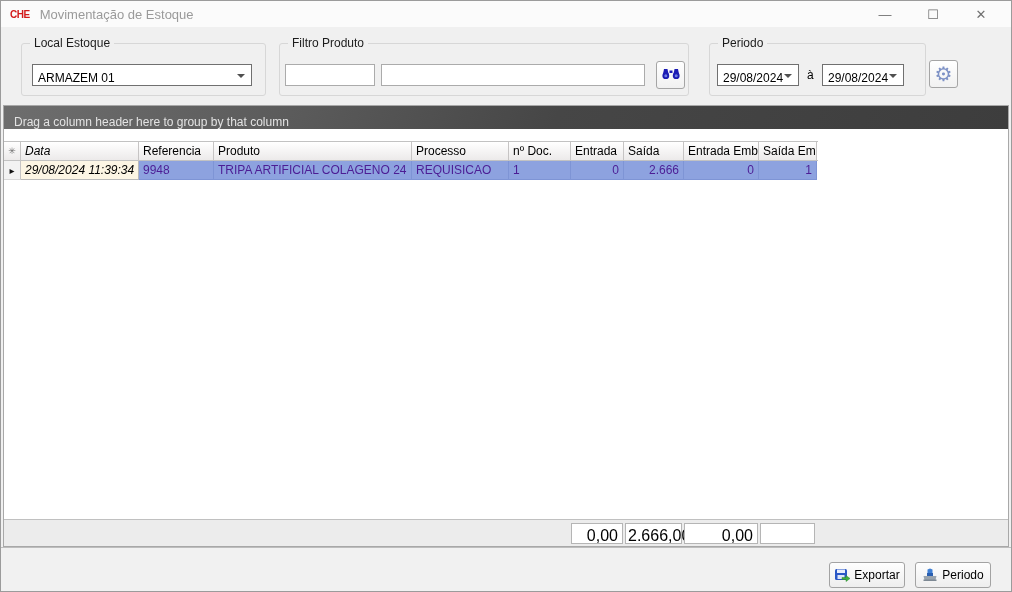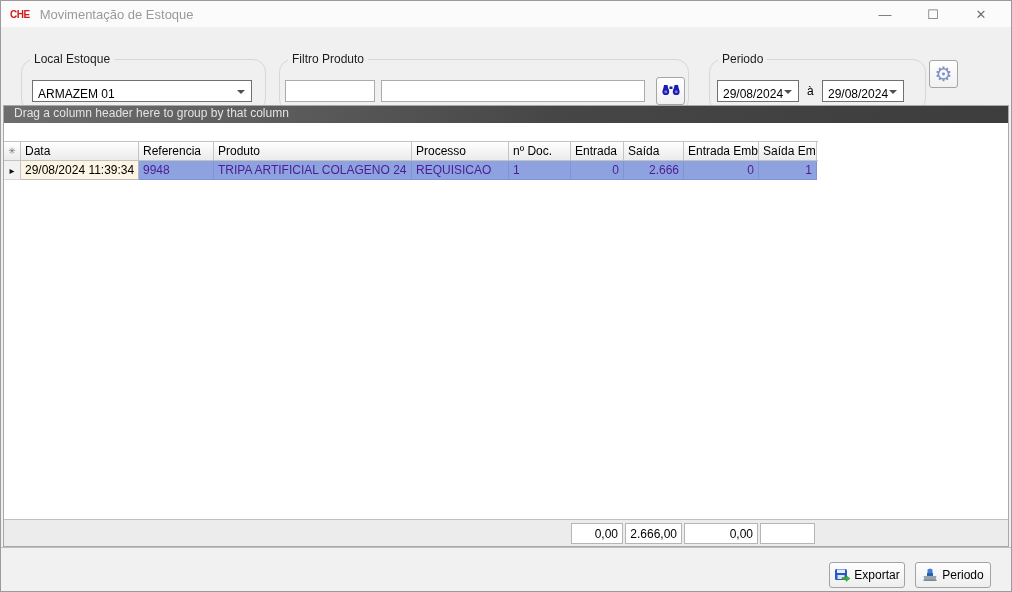--- a/index.html
+++ b/index.html
@@ -8,21 +8,21 @@
 
   
   .titlebar { position:absolute; top:0; left:0; right:0; height:26px; background:#fbfbfb; display:flex; align-items:center; }
   .logo { margin-left:9px; font-size:10px; font-weight:bold; color:#d21a1a; letter-spacing:-0.5px; background:#f6dddd00; font-style:normal; }
   .win-title { margin-left:10px; font-size:13px; color:#9a9a9a; }
   .win-controls { position:absolute; right:6px; top:0; height:26px; display:flex; }
   .win-btn { width:48px; height:26px; display:flex; align-items:center; justify-content:center; color:#707070; font-size:13px; cursor:default; }
 
   
   .toolbar { position:absolute; top:26px; left:0; right:0; height:78px; background:#f0f0f0; }
-  .groupbox { position:absolute; top:32px; height:53px; border:1px solid #d7d7d7; border-radius:13px; }
+  .groupbox { position:absolute; top:16px; height:53px; border:1px solid #d7d7d7; border-radius:3px; }
   .grouplabel { position:absolute; top:-8px; left:8px; background:#f0f0f0; padding:0 4px; font-size:12px; color:#1c1c1c; }
   .gb-local { left:20px; width:245px; }
   .gb-filtro { left:278px; width:410px; }
   .gb-periodo { left:708px; width:217px; }
 
   .combo { position:absolute; top:20px; height:22px; background:#fff; border:1px solid #707070; display:flex; align-items:flex-end; font-size:12px; color:#000; padding-left:5px; }
   .combo-arrow { position:absolute; right:6px; top:9px; width:0; height:0; border-left:4px solid transparent; border-right:4px solid transparent; border-top:4px solid #505050; }
   .cb-armazem { left:10px; width:220px; }
   .date-from { left:7px; width:82px; }
   .date-to { left:112px; width:82px; }
@@ -32,41 +32,41 @@
   .in-code { left:5px; width:90px; }
   .in-name { left:101px; width:264px; }
 
   .icon-btn { position:absolute; background:linear-gradient(#ffffff,#f1f1f1); border:1px solid #a5a5a5; border-radius:3px; display:flex; align-items:center; justify-content:center; cursor:default; }
   .btn-binoc { left:376px; top:17px; width:29px; height:28px; }
   .btn-gear { left:928px; top:33px; width:29px; height:28px; }
   .gear-glyph { font-size:20px; color:#7e92c6; line-height:1; }
 
   
   .grid-control { position:absolute; left:2px; right:2px; top:104px; bottom:44px; border:1px solid #a8a8a8; background:#ffffff; }
-  .group-bar { position:absolute; top:0; left:0; right:0; height:17px; background:linear-gradient(115deg,#6e6e6e 0%,#5a5a5a 30%,#464646 55%,#3d3d3d 100%); display:flex; align-items:flex-start; }
+  .group-bar { position:absolute; top:0; left:0; right:0; height:23px; background:linear-gradient(115deg,#6e6e6e 0%,#5a5a5a 30%,#464646 55%,#3d3d3d 100%); display:flex; align-items:flex-end; }
   .group-bar span { margin-left:10px; font-size:12px; color:#e3e3e3; }
 
   .grid-viewport { position:absolute; top:32px; left:0; right:0; bottom:27px; background:#fff; padding-top:3px; overflow:hidden; }
   .hrow { display:flex; height:20px; border-top:1px solid #c2c2c2; border-bottom:1px solid #c2c2c2; width:814px; }
   .hcell { background:linear-gradient(#ffffff,#eceaea); border-right:1px solid #c6c4c4; font-size:12px; color:#000; padding:2px 0 0 4px; overflow:hidden; white-space:nowrap; }
   .hcell.ind { padding:0; display:flex; align-items:center; justify-content:center; font-size:9px; color:#6f6f6f; }
 
   .drow { display:flex; height:19px; width:814px; }
   .dcell { font-size:12px; padding:2px 4px 0 4px; overflow:hidden; white-space:nowrap; }
   .cell-ind { background:#f2f2f2; border-right:1px solid #c6c4c4; border-bottom:1px solid #d8d8d8; display:flex; align-items:center; justify-content:center; font-size:10px; color:#111; padding:0; }
   .cell-focus { background:#fcf5e4; color:#000; border-right:1px solid #b9b9b9; border-bottom:1px solid #b9b9b9; }
   .cell-sel { background:#8da2df; color:#4c1d95; border-right:1px solid #7e94d5; border-bottom:1px solid #7e94d5; }
   .num { text-align:right; }
 
-  .c0{width:17px;} .c1{width:118px;} .c2{width:75px;} .c3{width:198px;} .c4{width:97px;}
+  .c0{width:17px;} .c1{width:118px;font-style:italic;} .c2{width:75px;} .c3{width:198px;} .c4{width:97px;}
   .c5{width:62px;} .c6{width:53px;} .c7{width:60px;} .c8{width:75px;} .c9{width:58px;}
 
   .summary-strip { position:absolute; left:0; right:0; bottom:0; height:27px; background:#ececec; border-top:1px solid #c0c0c0; display:flex; align-items:center; }
   .sum-spacer { width:567px; }
-  .sum-box { height:21px; background:#fff; border:1px solid #b5b5b5; font-size:12px; color:#000; text-align:right; padding:3px 4px 0 2px; margin-right:2px; }
+  .sum-box { height:21px; background:#fff; border:1px solid #b5b5b5; font-size:16px; color:#000; text-align:right; padding:3px 4px 0 2px; margin-right:2px; }
   .sb1{width:52px;} .sb2{width:57px;} .sb3{width:74px;} .sb4{width:55px; margin-right:0;}
 
   
   .footer-panel { position:absolute; left:0; right:0; bottom:0; height:44px; background:#f1f1f1; border-top:1px solid #bdbdbd; }
   .action-btn { position:absolute; top:14px; height:26px; background:linear-gradient(#fefefe,#eeeeee); border:1px solid #a3a3a3; border-radius:3px; display:flex; align-items:center; justify-content:center; gap:4px; font-size:12px; color:#000; cursor:default; }
   .btn-exportar { right:106px; width:76px; }
   .btn-imprimir { right:20px; width:76px; }
   .action-btn svg { display:block; }
 </style>
 </head>

